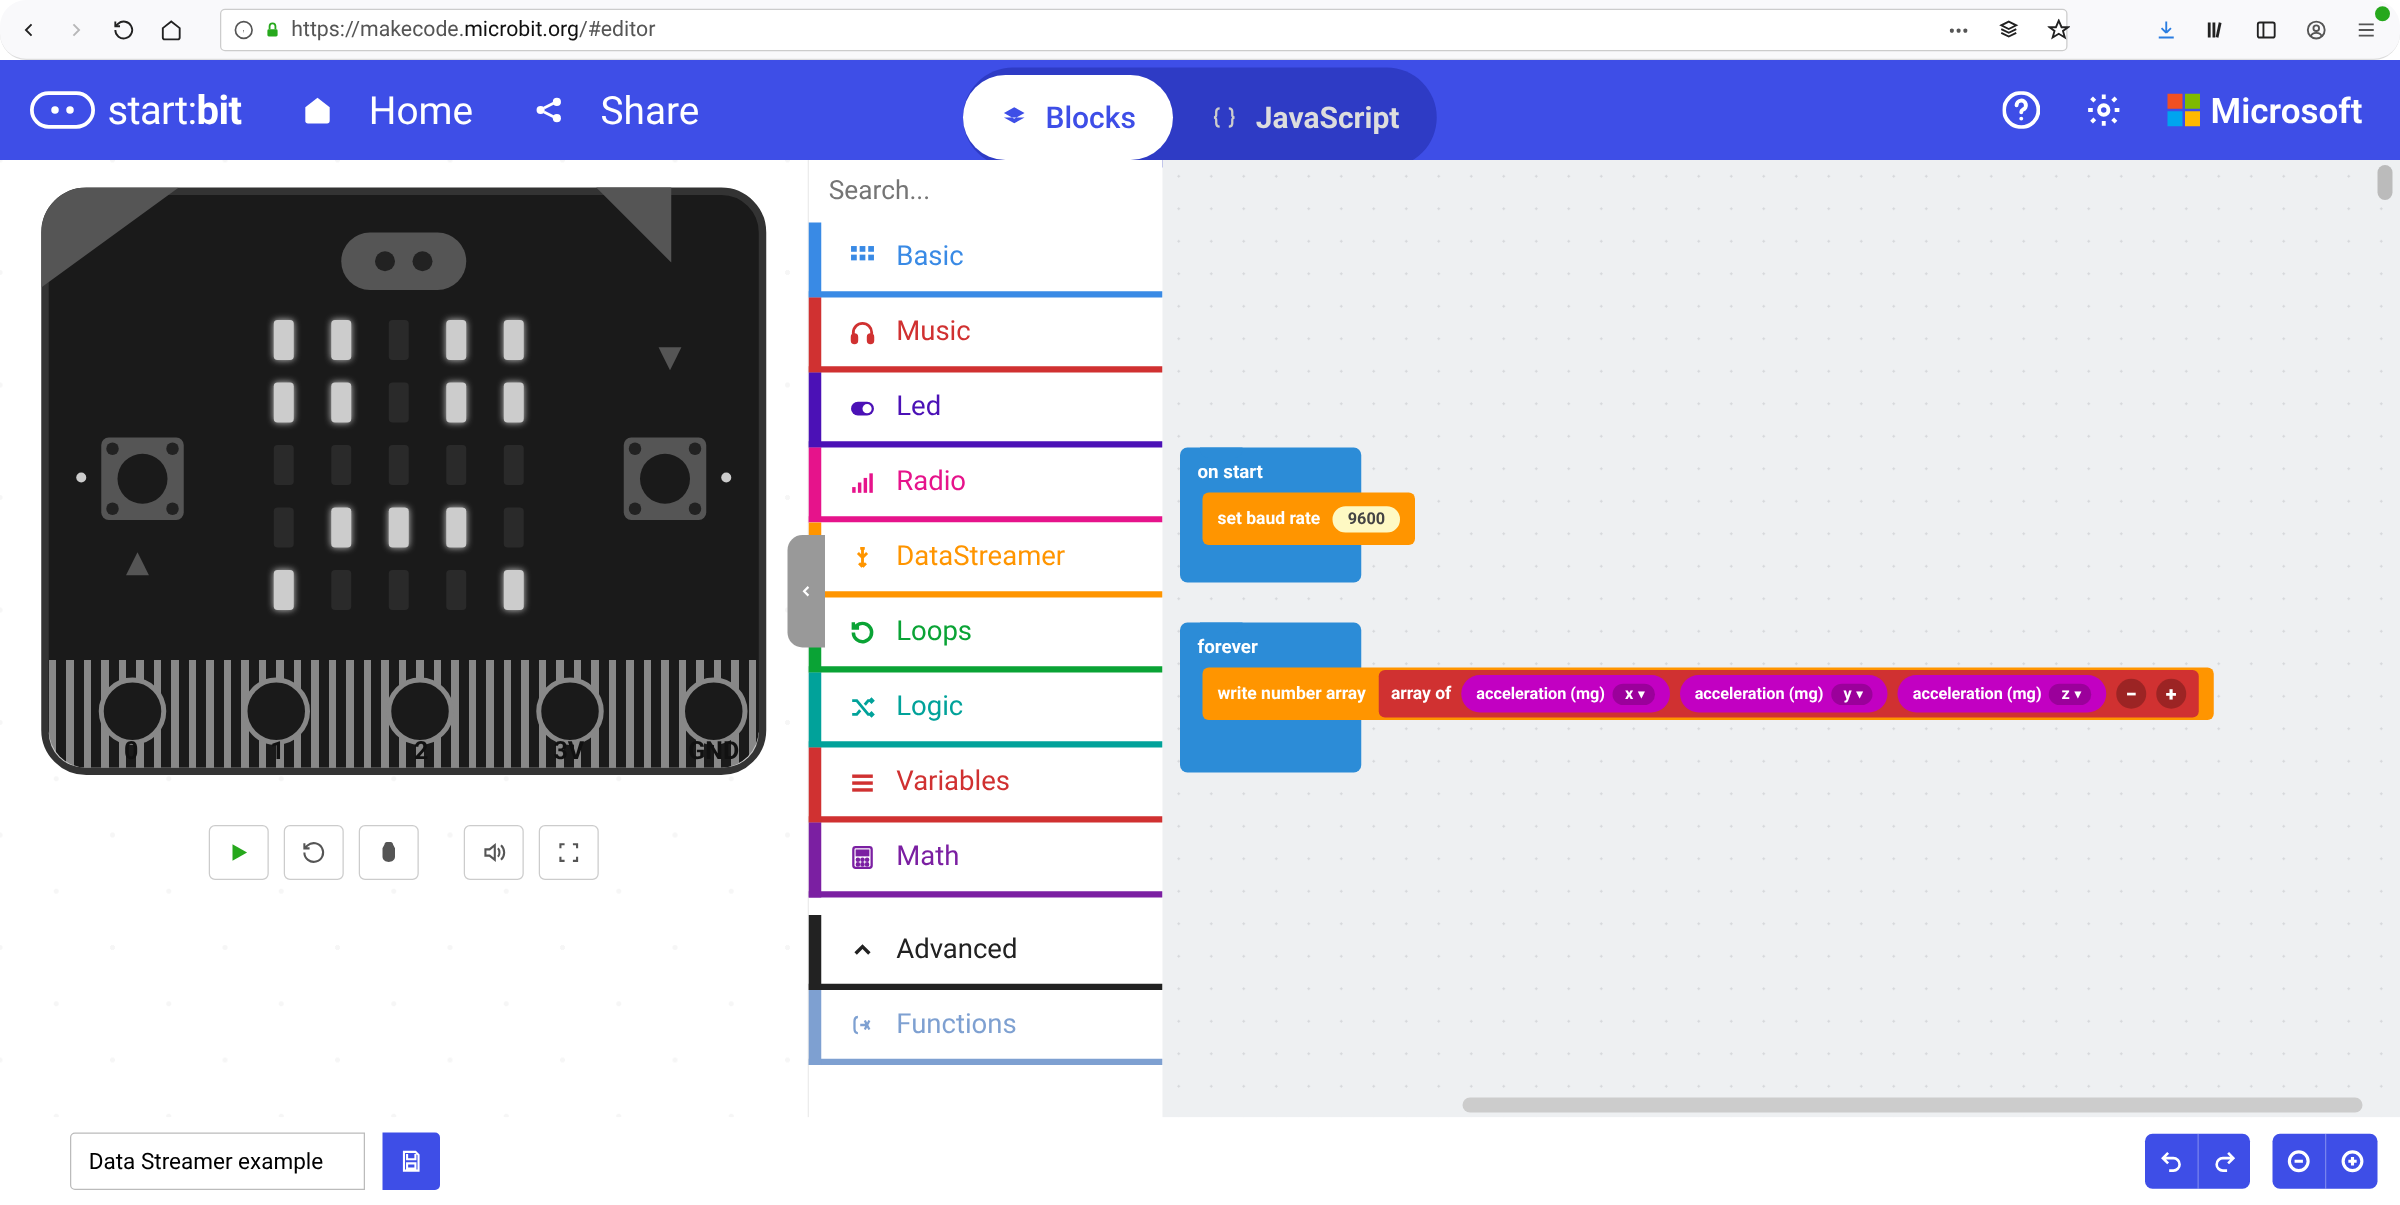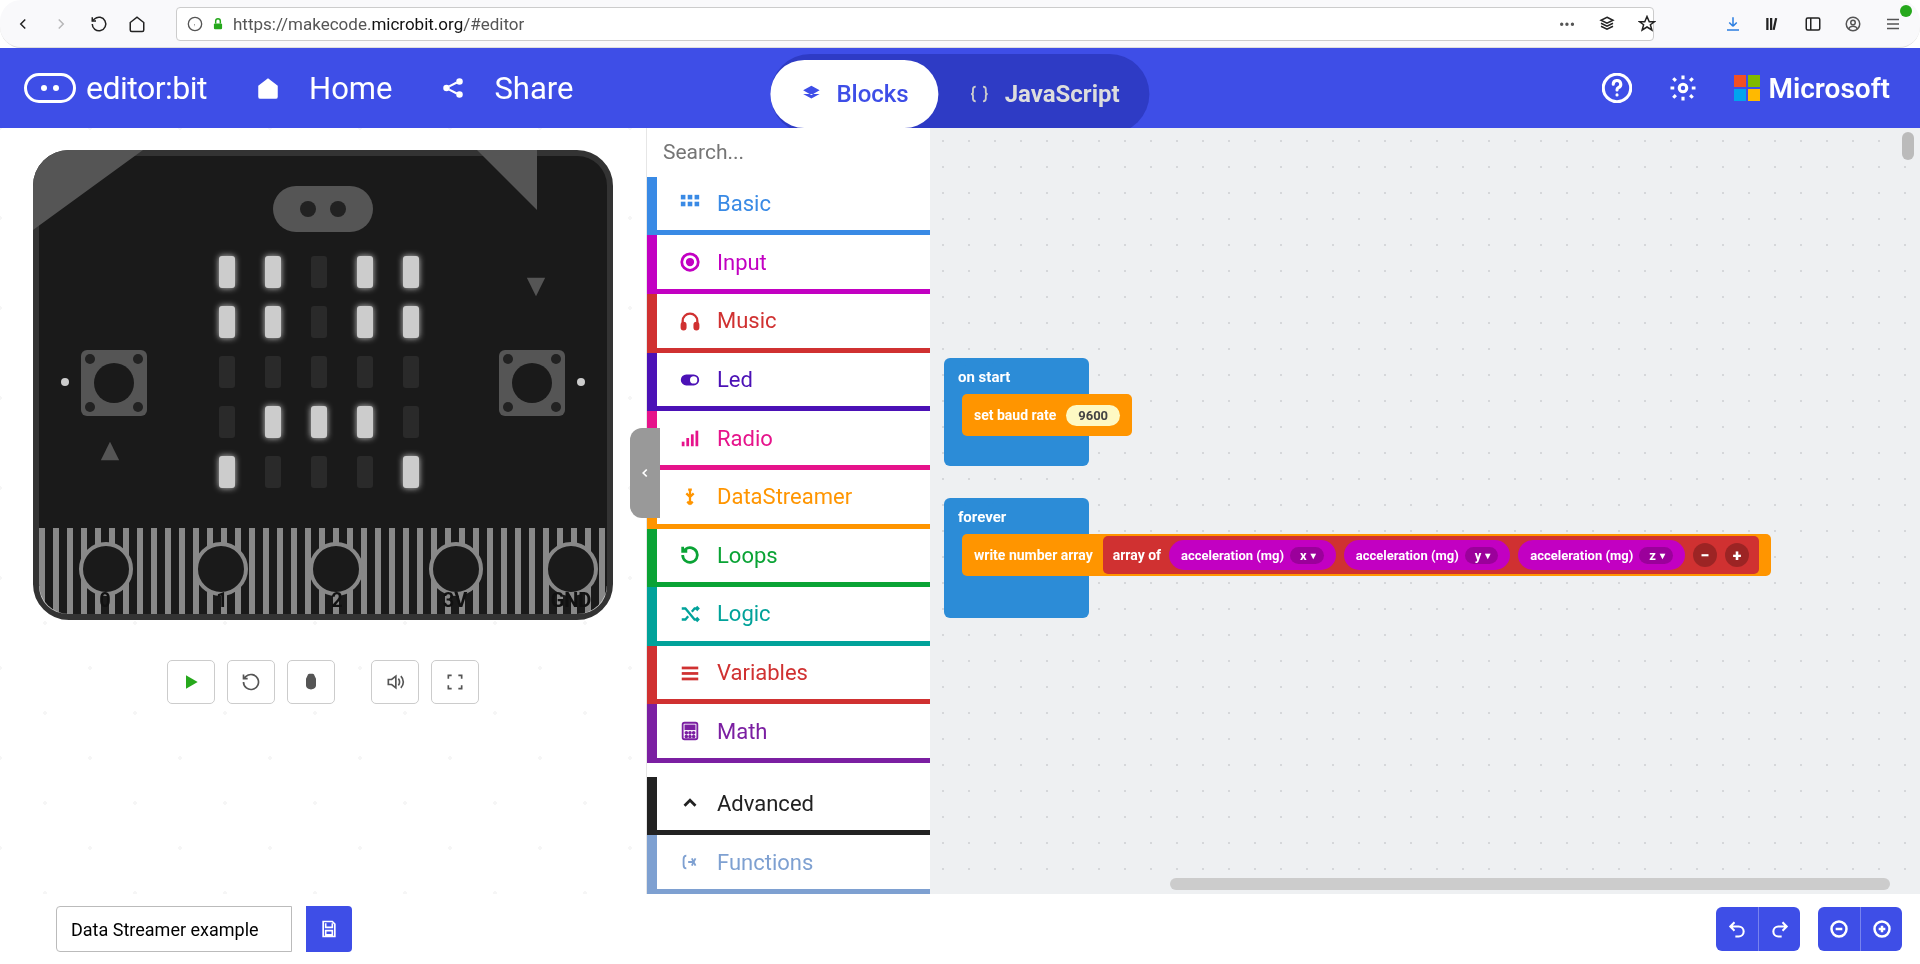--- a/index.html
+++ b/index.html
@@ -13,21 +13,21 @@
 .url-bar .lock { width: 14px; height: 14px; }
 .url-text .host { color: #111; }
 .bb-right { display: flex; align-items: center; gap: 6px; position: absolute; right: 10px; top: 7px; }
 .bb-right .bb-btn { }
 
 
 .app-header { height: 80px; background: #3e4ee7; display: flex; align-items: center; color: #fff; position: relative; }
 .logo { display: flex; align-items: center; gap: 10px; padding-left: 24px; font-size: 32px; font-weight: 400; letter-spacing: -.5px; }
 .logo .pill { width: 52px; height: 30px; border: 3px solid #fff; border-radius: 16px; display: flex; align-items: center; justify-content: center; gap: 6px; }
 .logo .pill .dot { width: 6px; height: 6px; border-radius: 3px; background: #fff; }
-.logo b { font-weight: 400; }
+.logo b { font-weight: 700; }
 .hdr-item { display: flex; align-items: center; gap: 28px; font-size: 31px; margin-left: 48px; cursor: pointer; }
 .hdr-item svg { width: 26px; height: 26px; }
 
 .toggle { position: absolute; left: 50%; top: 6px; transform: translateX(-50%); height: 80px; background: #2e3bc5; border-radius: 40px; display: flex; align-items: center; }
 .toggle-btn { height: 68px; padding: 0 30px; display: flex; align-items: center; gap: 14px; font-size: 24px; color: #ddd; cursor: pointer; font-weight: bold; }
 .toggle-btn.active { background: #fff; color: #3e4ee7; border-radius: 40px; font-weight: 500; }
 .toggle-btn svg { width: 22px; height: 22px; }
 
 .hdr-right { margin-left: auto; display: flex; align-items: center; gap: 36px; padding-right: 30px; }
 .hdr-right .ico { width: 30px; height: 30px; cursor: pointer; }
@@ -208,21 +208,21 @@
       </div>
   </div>
 </div>
 
 <div class="app-header">
   <div class="logo">
     <span class="pill">
         <span class="dot"></span>
         <span class="dot"></span>
       </span>
-    <span><span>editor:</span><b>bit</b></span>
+    <span><span>start:</span><b>bit</b></span>
   </div>
   <div class="hdr-item">
     <svg viewBox="0 0 24 24" fill="#fff">
         <path d="M3 10l9-7 9 7v10a2 2 0 0 1-2 2H5a2 2 0 0 1-2-2z"></path>
       </svg>
     <span>Home</span>
   </div>
   <div class="hdr-item">
     <svg viewBox="0 0 24 24" fill="#fff">
         <circle cx="6" cy="12" r="3"></circle>
@@ -388,27 +388,20 @@
     <div class="cat basic">
         <svg viewBox="0 0 24 24" fill="currentColor">
           <rect x="2" y="2" width="5" height="5"></rect>
           <rect x="9.5" y="2" width="5" height="5"></rect>
           <rect x="17" y="2" width="5" height="5"></rect>
           <rect x="2" y="9.5" width="5" height="5"></rect>
           <rect x="9.5" y="9.5" width="5" height="5"></rect>
           <rect x="17" y="9.5" width="5" height="5"></rect>
         </svg>
         <span>Basic</span>
-      </div>
-    <div class="cat input">
-        <svg viewBox="0 0 24 24" fill="none" stroke="currentColor" stroke-width="3">
-          <circle cx="12" cy="12" r="9"></circle>
-          <circle cx="12" cy="12" r="3" fill="currentColor"></circle>
-        </svg>
-        <span>Input</span>
       </div>
     <div class="cat music">
         <svg viewBox="0 0 24 24" fill="none" stroke="currentColor" stroke-width="2.5">
           <path d="M4 14v-2a8 8 0 0 1 16 0v2"></path>
           <rect x="3" y="14" width="4" height="7" rx="2" fill="currentColor"></rect>
           <rect x="17" y="14" width="4" height="7" rx="2" fill="currentColor"></rect>
         </svg>
         <span>Music</span>
       </div>
     <div class="cat led">

